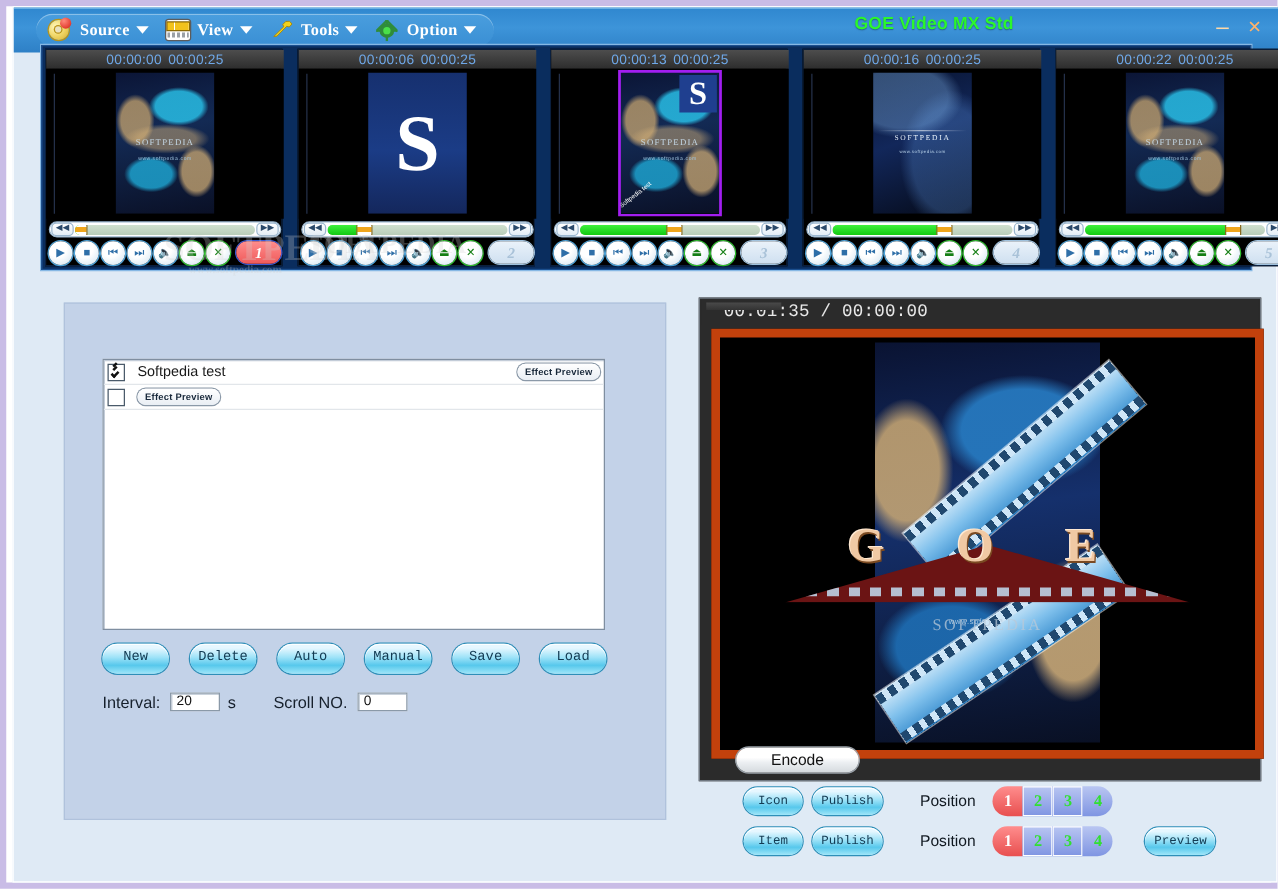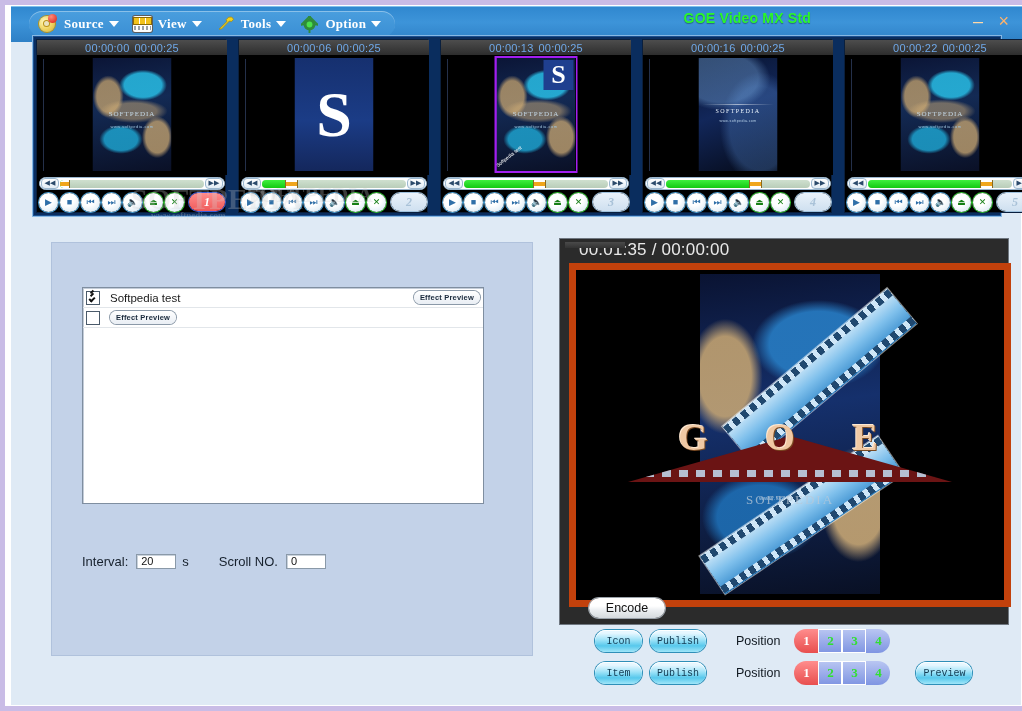--- a/index.html
+++ b/index.html
@@ -286,23 +286,23 @@
     font-family:"Liberation Sans",sans-serif;
   }
 
   
   #right-panel{
     position:absolute;left:548px;top:232px;width:448px;height:385px;
     background:#2b2b2b;border:1px solid #6f7780;
   }
   #pv-tcbar{
     position:absolute;left:1px;top:1px;width:446px;height:20px;
-    background:#2b2b2b;color:#e8e8e8;font-size:17px;
+    background:#2b2b2b;color:#e8e8e8;font-size:14px;
     display:flex;align-items:center;padding-left:18px;box-sizing:border-box;
-    font-family:Liberation Sans, sans-serif;letter-spacing:.2px;
+    font-family:Liberation Mono, monospace;letter-spacing:.2px;
   }
   #pv-tcbar::before{
     content:"";position:absolute;left:4px;top:2px;width:60px;height:6px;
     background:linear-gradient(180deg,#4a4a4a,#333);
   }
   #pv-stage{
     position:absolute;left:9px;top:24px;width:428px;height:330px;
     background:#000;border:7px solid #c2410c;overflow:hidden;
   }
   #pv-art{
@@ -353,21 +353,21 @@
   }
   #pv-pedia{
     position:absolute;left:0;top:222px;width:100%;text-align:center;
     color:#b9c9d8;font-size:13px;letter-spacing:2px;opacity:.75;
     font-family:"Liberation Serif",serif;
   }
   #encode-wrap{
     position:absolute;left:9px;top:357px;width:428px;height:26px;
   }
   #encode-btn{
-    position:absolute;left:20px;top:2px;width:76px;height:20px;border-radius:10px;
+    position:absolute;left:20px;top:2px;width:98px;height:20px;border-radius:10px;
     background:linear-gradient(180deg,#ffffff 0 40%,#eceff2 60%,#d5dade 100%);
     box-shadow:0 0 0 1px #9aa2aa;
     color:#111;font-size:12.5px;line-height:20px;text-align:center;
     font-family:"Liberation Sans",sans-serif;
   }
 
   
   #br-controls{
     position:absolute;left:564px;top:620px;width:448px;height:64px;
   }
@@ -644,20 +644,40 @@
           <div class="list-row">
             <div class="chk on"></div>
             <div class="row-label">Softpedia test</div>
             <div class="fx-btn">Effect Preview</div>
           </div>
           <div class="list-row">
             <div class="chk"></div>
             <div class="fx-btn">Effect Preview</div>
           </div>
         </div>
+      <div id="btn-row">
+          <div class="aqua-btn">
+            <span>New</span>
+          </div>
+          <div class="aqua-btn">
+            <span>Delete</span>
+          </div>
+          <div class="aqua-btn">
+            <span>Auto</span>
+          </div>
+          <div class="aqua-btn">
+            <span>Manual</span>
+          </div>
+          <div class="aqua-btn">
+            <span>Save</span>
+          </div>
+          <div class="aqua-btn">
+            <span>Load</span>
+          </div>
+        </div>
       <div id="field-row">
         <span class="fld-label">Interval:</span>
         <input class="fld" style="margin-left: 8px;" value="20">
         <span class="fld-label" style="margin-left:6px">s</span>
         <span class="fld-label" style="margin-left:30px">Scroll NO.</span>
         <input class="fld" style="margin-left: 8px;" value="0">
       </div>
     </div>
 
     <div id="right-panel">

